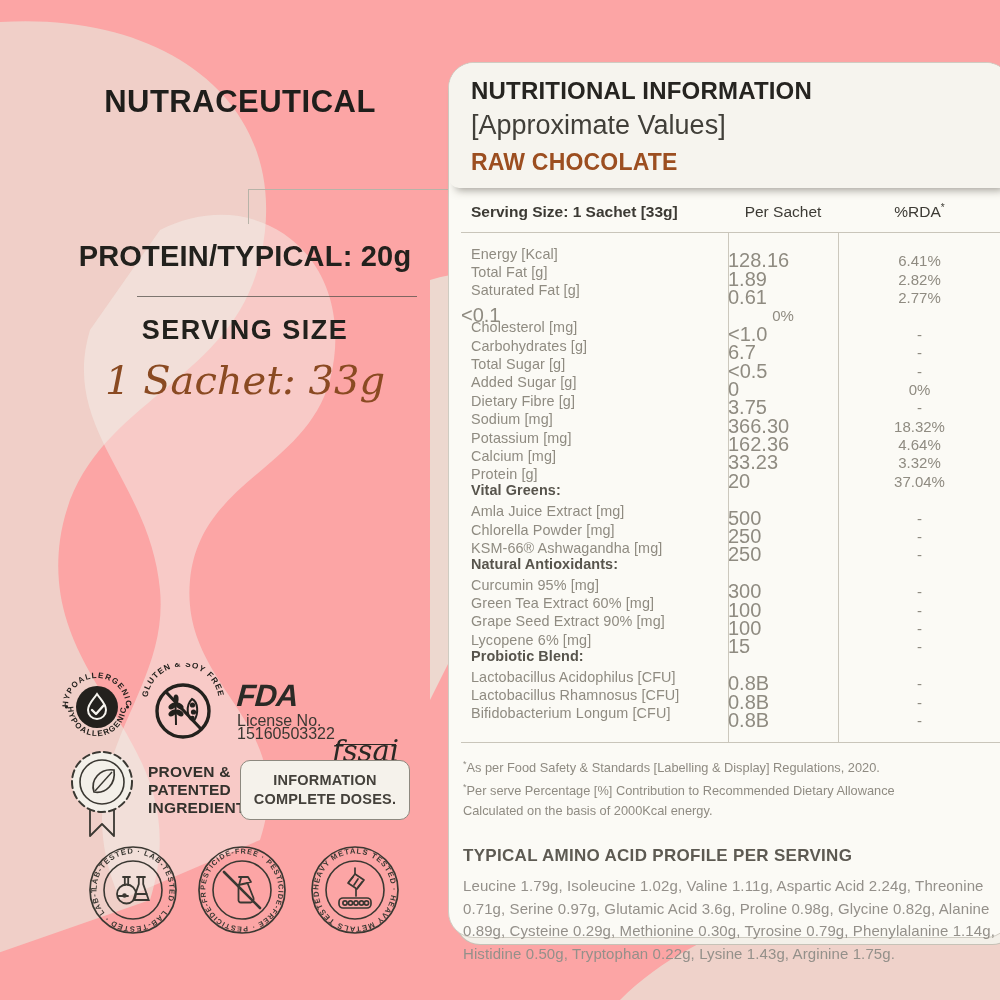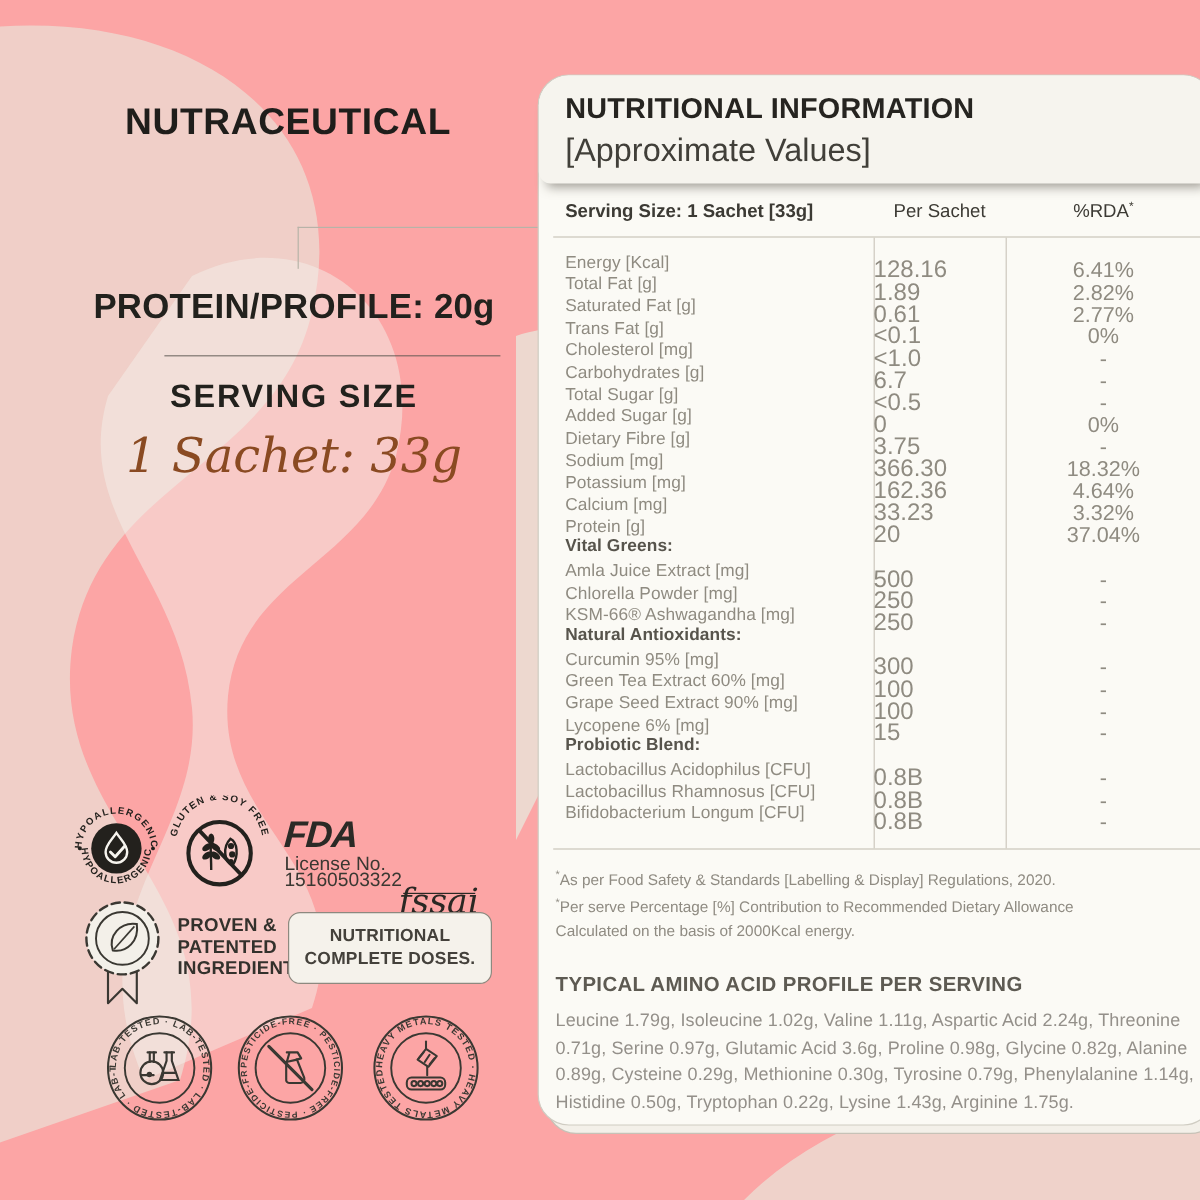--- a/index.html
+++ b/index.html
@@ -52,21 +52,21 @@
   .thead sup{font-size:10px;}
 
   .tbody{position:relative;margin:0 10px 0 12px;padding:9px 0 22px 0;border-bottom:1px solid #c9c5ba;}
   .col-line{position:absolute;top:0;bottom:0;width:1px;background:#ccc8bd;}
   .col-line.l1{left:267px;}
   .col-line.l2{left:377px;}
   .t-row{display:grid;grid-template-columns:267px 110px auto;height:18.4px;align-items:center;}
   .t-label{font-size:14.4px;color:#8f8b81;padding-left:10px;letter-spacing:.1px;white-space:nowrap;}
   .t-row.section .t-label{color:#57544c;font-weight:700;}
   .t-val{font-size:20px;color:#8f8b81;text-align:left;transform:translateY(7px);}
-  .t-rda{font-size:18px;color:#8f8b81;text-align:center;transform:translateY(7px);}
+  .t-rda{font-size:15px;color:#8f8b81;text-align:center;transform:translateY(7px);}
 
   .footnotes{margin:12px 14px 0 14px;font-size:12.8px;color:#8f8b82;line-height:19.5px;}
   .footnotes sup{font-size:9px;}
   .amino-title{margin:26px 14px 0 14px;font-size:17px;font-weight:700;color:#5d5a52;letter-spacing:.3px;}
   .amino-text{margin:9px 14px 0 14px;font-size:15px;color:#94908a;line-height:22.5px;letter-spacing:.1px;}
 </style>
 </head>
 <body>
 
 <div class="canvas">
@@ -75,21 +75,21 @@
     <g fill="#e9e5da">
       <path d="M-60,30 C140,-10 300,90 260,260 C230,390 80,400 60,540 C40,690 200,740 150,900 L-80,980 Z" opacity="0.65"></path>
       <path d="M160,230 C260,180 360,260 330,380 C305,470 200,480 190,580 C180,690 300,720 260,840 L120,900 C60,760 170,700 160,590 C150,480 60,430 90,330 Z" opacity="0.5" fill="#f3f0e9"></path>
       <path d="M430,280 C520,250 600,330 580,440 C560,540 460,560 450,660 L430,700 Z" opacity="0.8"></path>
       <path d="M620,1000 C740,880 930,910 1000,810 L1000,1000 Z" opacity="0.7"></path>
     </g>
   </svg>
 
   <div class="brand">NUTRACEUTICAL</div>
   <div class="corner-rule"></div>
-  <div class="protein">PROTEIN/PROFILE: 20g</div>
+  <div class="protein">PROTEIN/TYPICAL: 20g</div>
   <div class="left-divider"></div>
   <div class="serving-label">SERVING SIZE</div>
   <div class="sachet">1 Sachet: 33g</div>
 
   <svg class="badge-svg" style="left:60px;top:670px;" width="74" height="74" viewBox="0 0 74 74">
     <defs>
       <path id="hypoTop" d="M 8,37 A 29,29 0 1 1 66,37"></path>
       <path id="hypoBot" d="M 8,37 A 29,29 0 1 0 66,37"></path>
     </defs>
     <circle cx="37" cy="37" r="21" fill="#23211d"></circle>
@@ -145,21 +145,21 @@
     <path d="M34,48 C30,36 40,24 54,26 C56,40 46,50 34,48 Z" fill="none" stroke="#3a3832" stroke-width="1.7"></path>
     <line x1="35" y1="47" x2="52" y2="28" stroke="#3a3832" stroke-width="1.4"></line>
   </svg>
   <div class="proven-text">
     <div>PROVEN &amp;</div>
     <div>PATENTED</div>
     <div>INGREDIENTS</div>
   </div>
 
   <div class="transparent-box">
-    <div>NUTRITIONAL</div>
+    <div>INFORMATION</div>
     <div>COMPLETE DOSES.</div>
   </div>
 
   <svg class="badge-svg" style="left:87px;top:844px;" width="92" height="92" viewBox="0 0 92 92">
     <defs>
         <path id="ring1" d="M 9.5,46 a 36.5,36.5 0 1 1 73,0 a 36.5,36.5 0 1 1 -73,0"></path>
       </defs>
     <circle cx="46" cy="46" r="43" fill="none" stroke="#3a3832" stroke-width="1.7"></circle>
     <circle cx="46" cy="46" r="29" fill="none" stroke="#3a3832" stroke-width="1.6"></circle>
     <text font-size="7.6" font-weight="700" fill="#3a3832" letter-spacing="1">
@@ -216,20 +216,21 @@
         <circle cx="52.5" cy="59" r="2.1"></circle>
         <circle cx="57.5" cy="59" r="2.1"></circle>
     </g>
   </svg>
 
   <div class="panel">
     <div class="panel-header">
       <div class="panel-title">NUTRITIONAL INFORMATION</div>
       <div class="panel-sub">
         <span class="panel-sub-values">[Approximate Values]</span>
+        <span class="panel-flavor">RAW CHOCOLATE</span>
       </div>
     </div>
 
     <div class="thead">
       <div class="c1">Serving Size: 1 Sachet [33g]</div>
       <div class="c2">Per Sachet</div>
       <div class="c3"><span>%RDA</span><sup>*</sup></div>
     </div>
 
     <div class="tbody">
@@ -248,21 +249,20 @@
     <div class="t-rda">2.82%</div>
   </div>
 
   <div class="t-row">
     <div class="t-label">Saturated Fat [g]</div>
     <div class="t-val">0.61</div>
     <div class="t-rda">2.77%</div>
   </div>
 
   <div class="t-row">
-    <div class="t-label">Trans Fat [g]</div>
     <div class="t-val">&lt;0.1</div>
     <div class="t-rda">0%</div>
   </div>
 
   <div class="t-row">
     <div class="t-label">Cholesterol [mg]</div>
     <div class="t-val">&lt;1.0</div>
     <div class="t-rda">-</div>
   </div>
 

